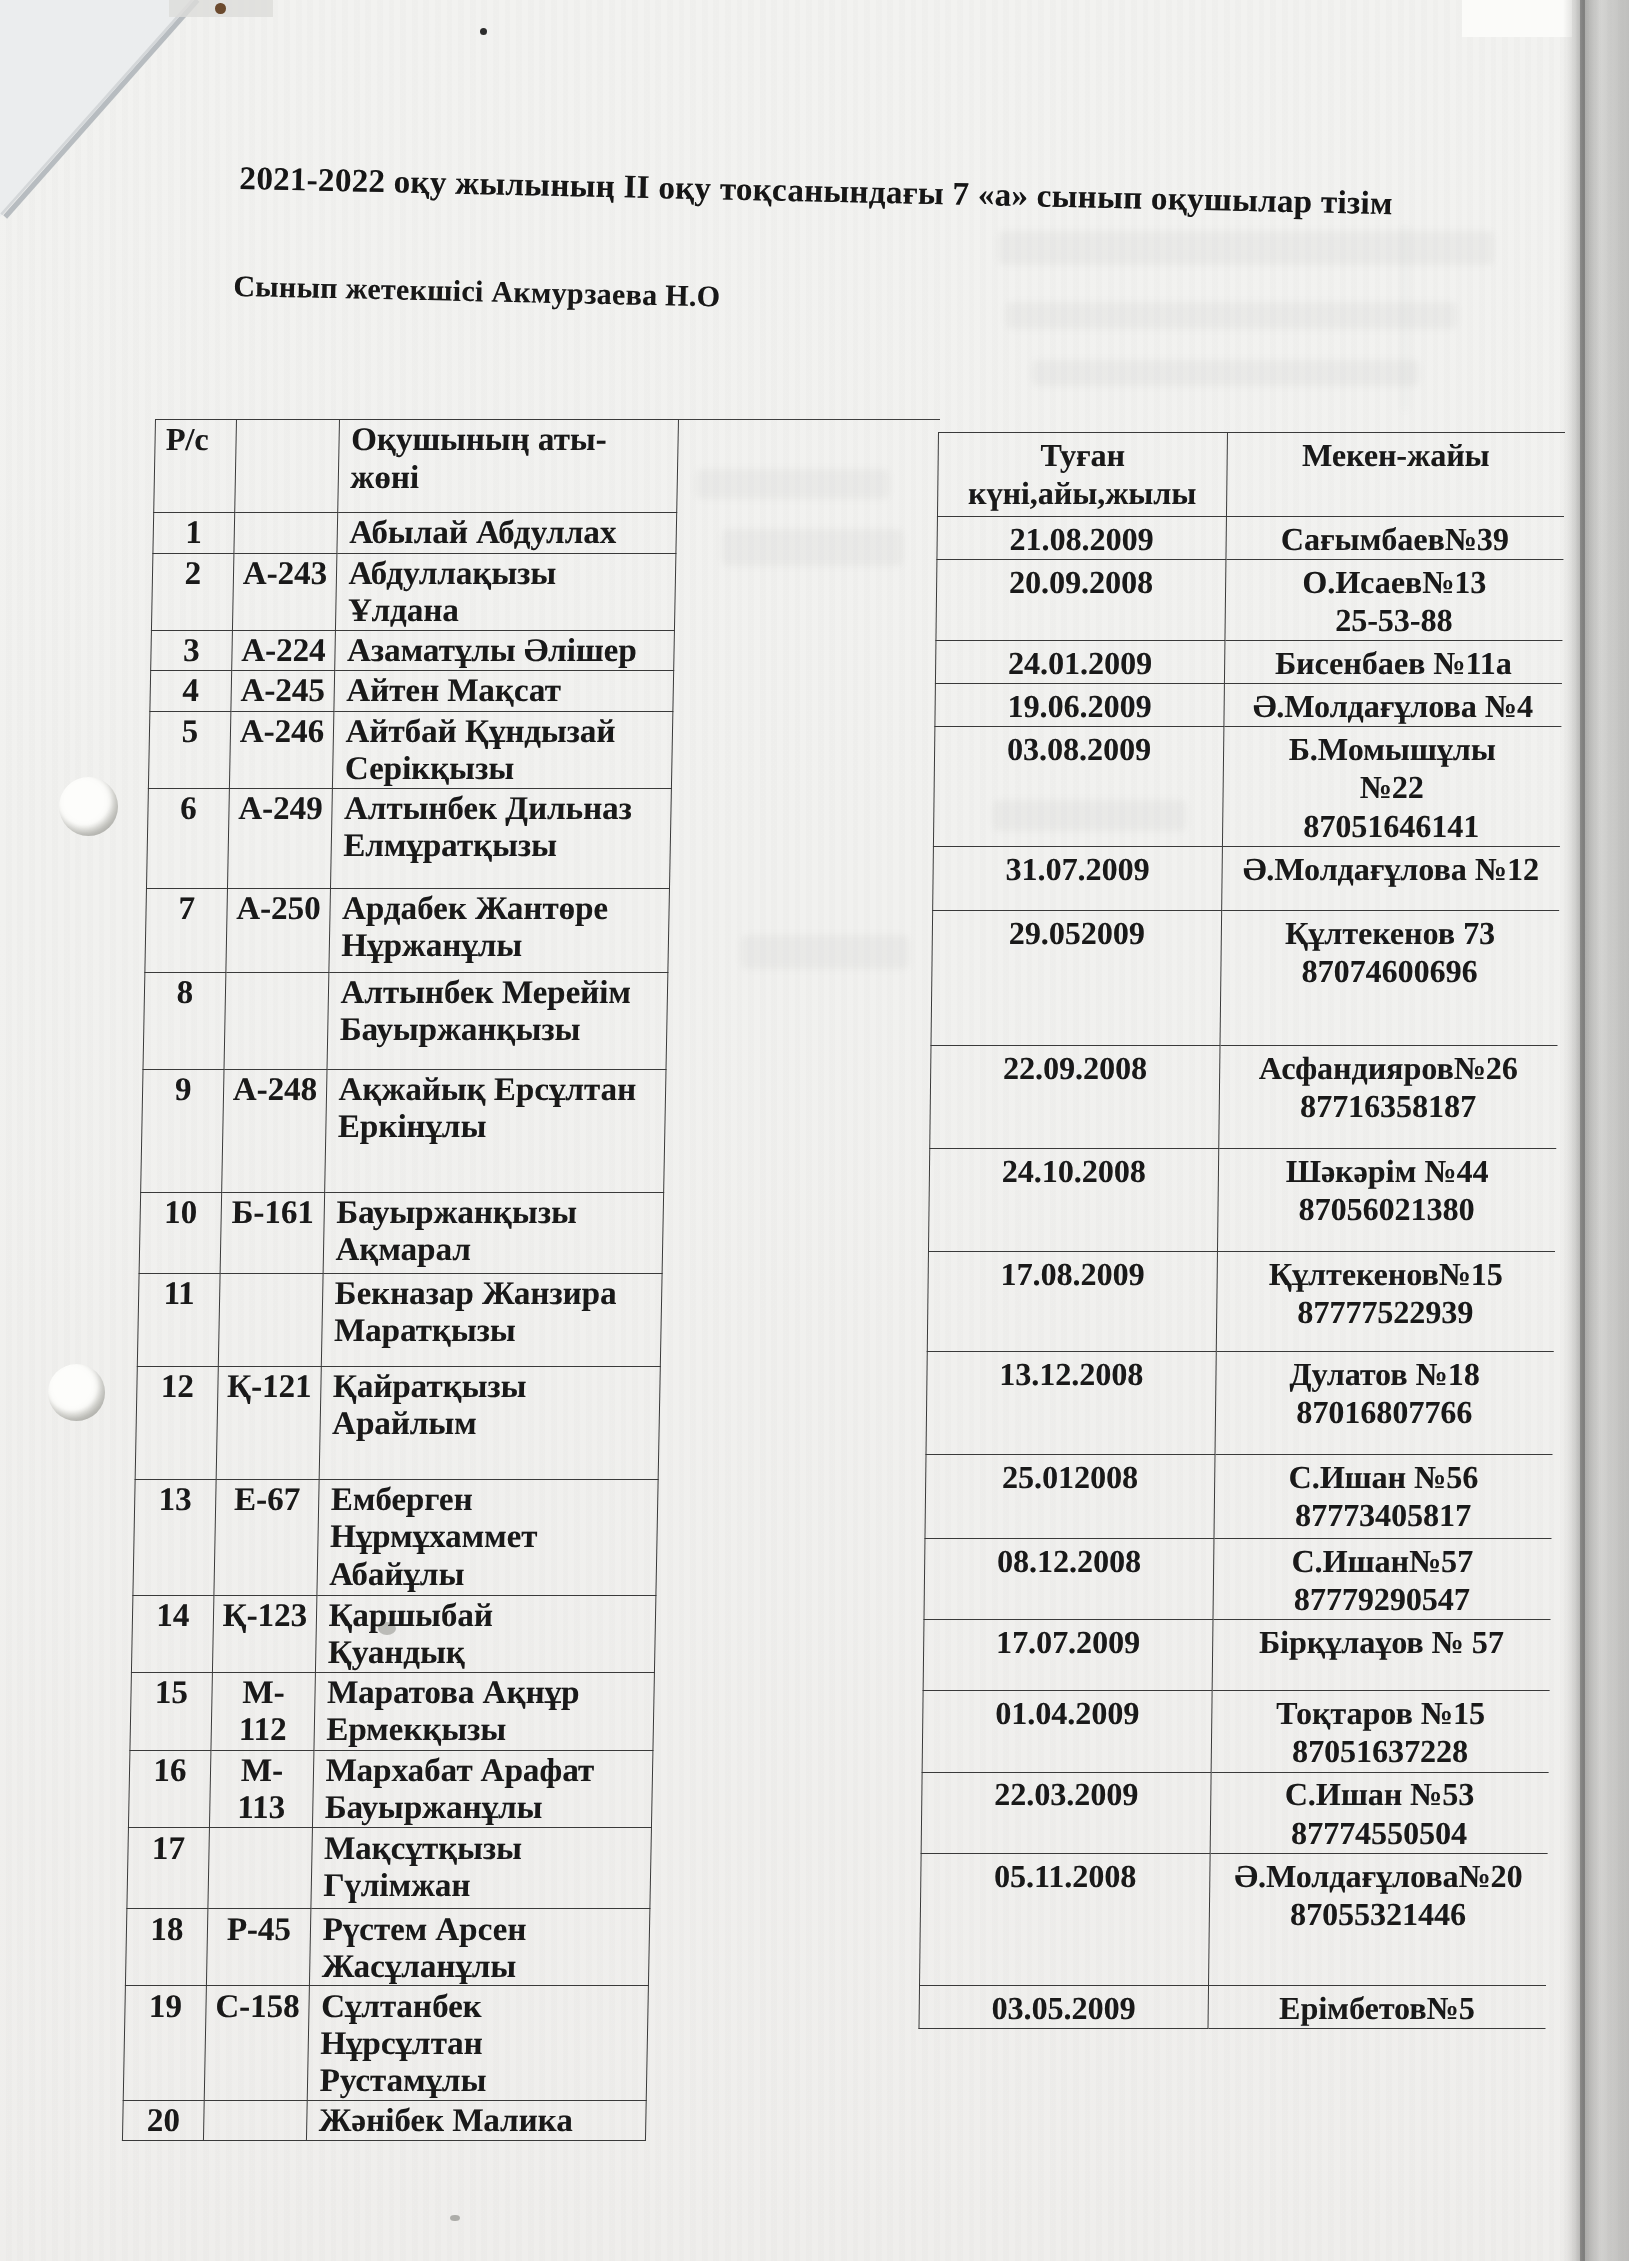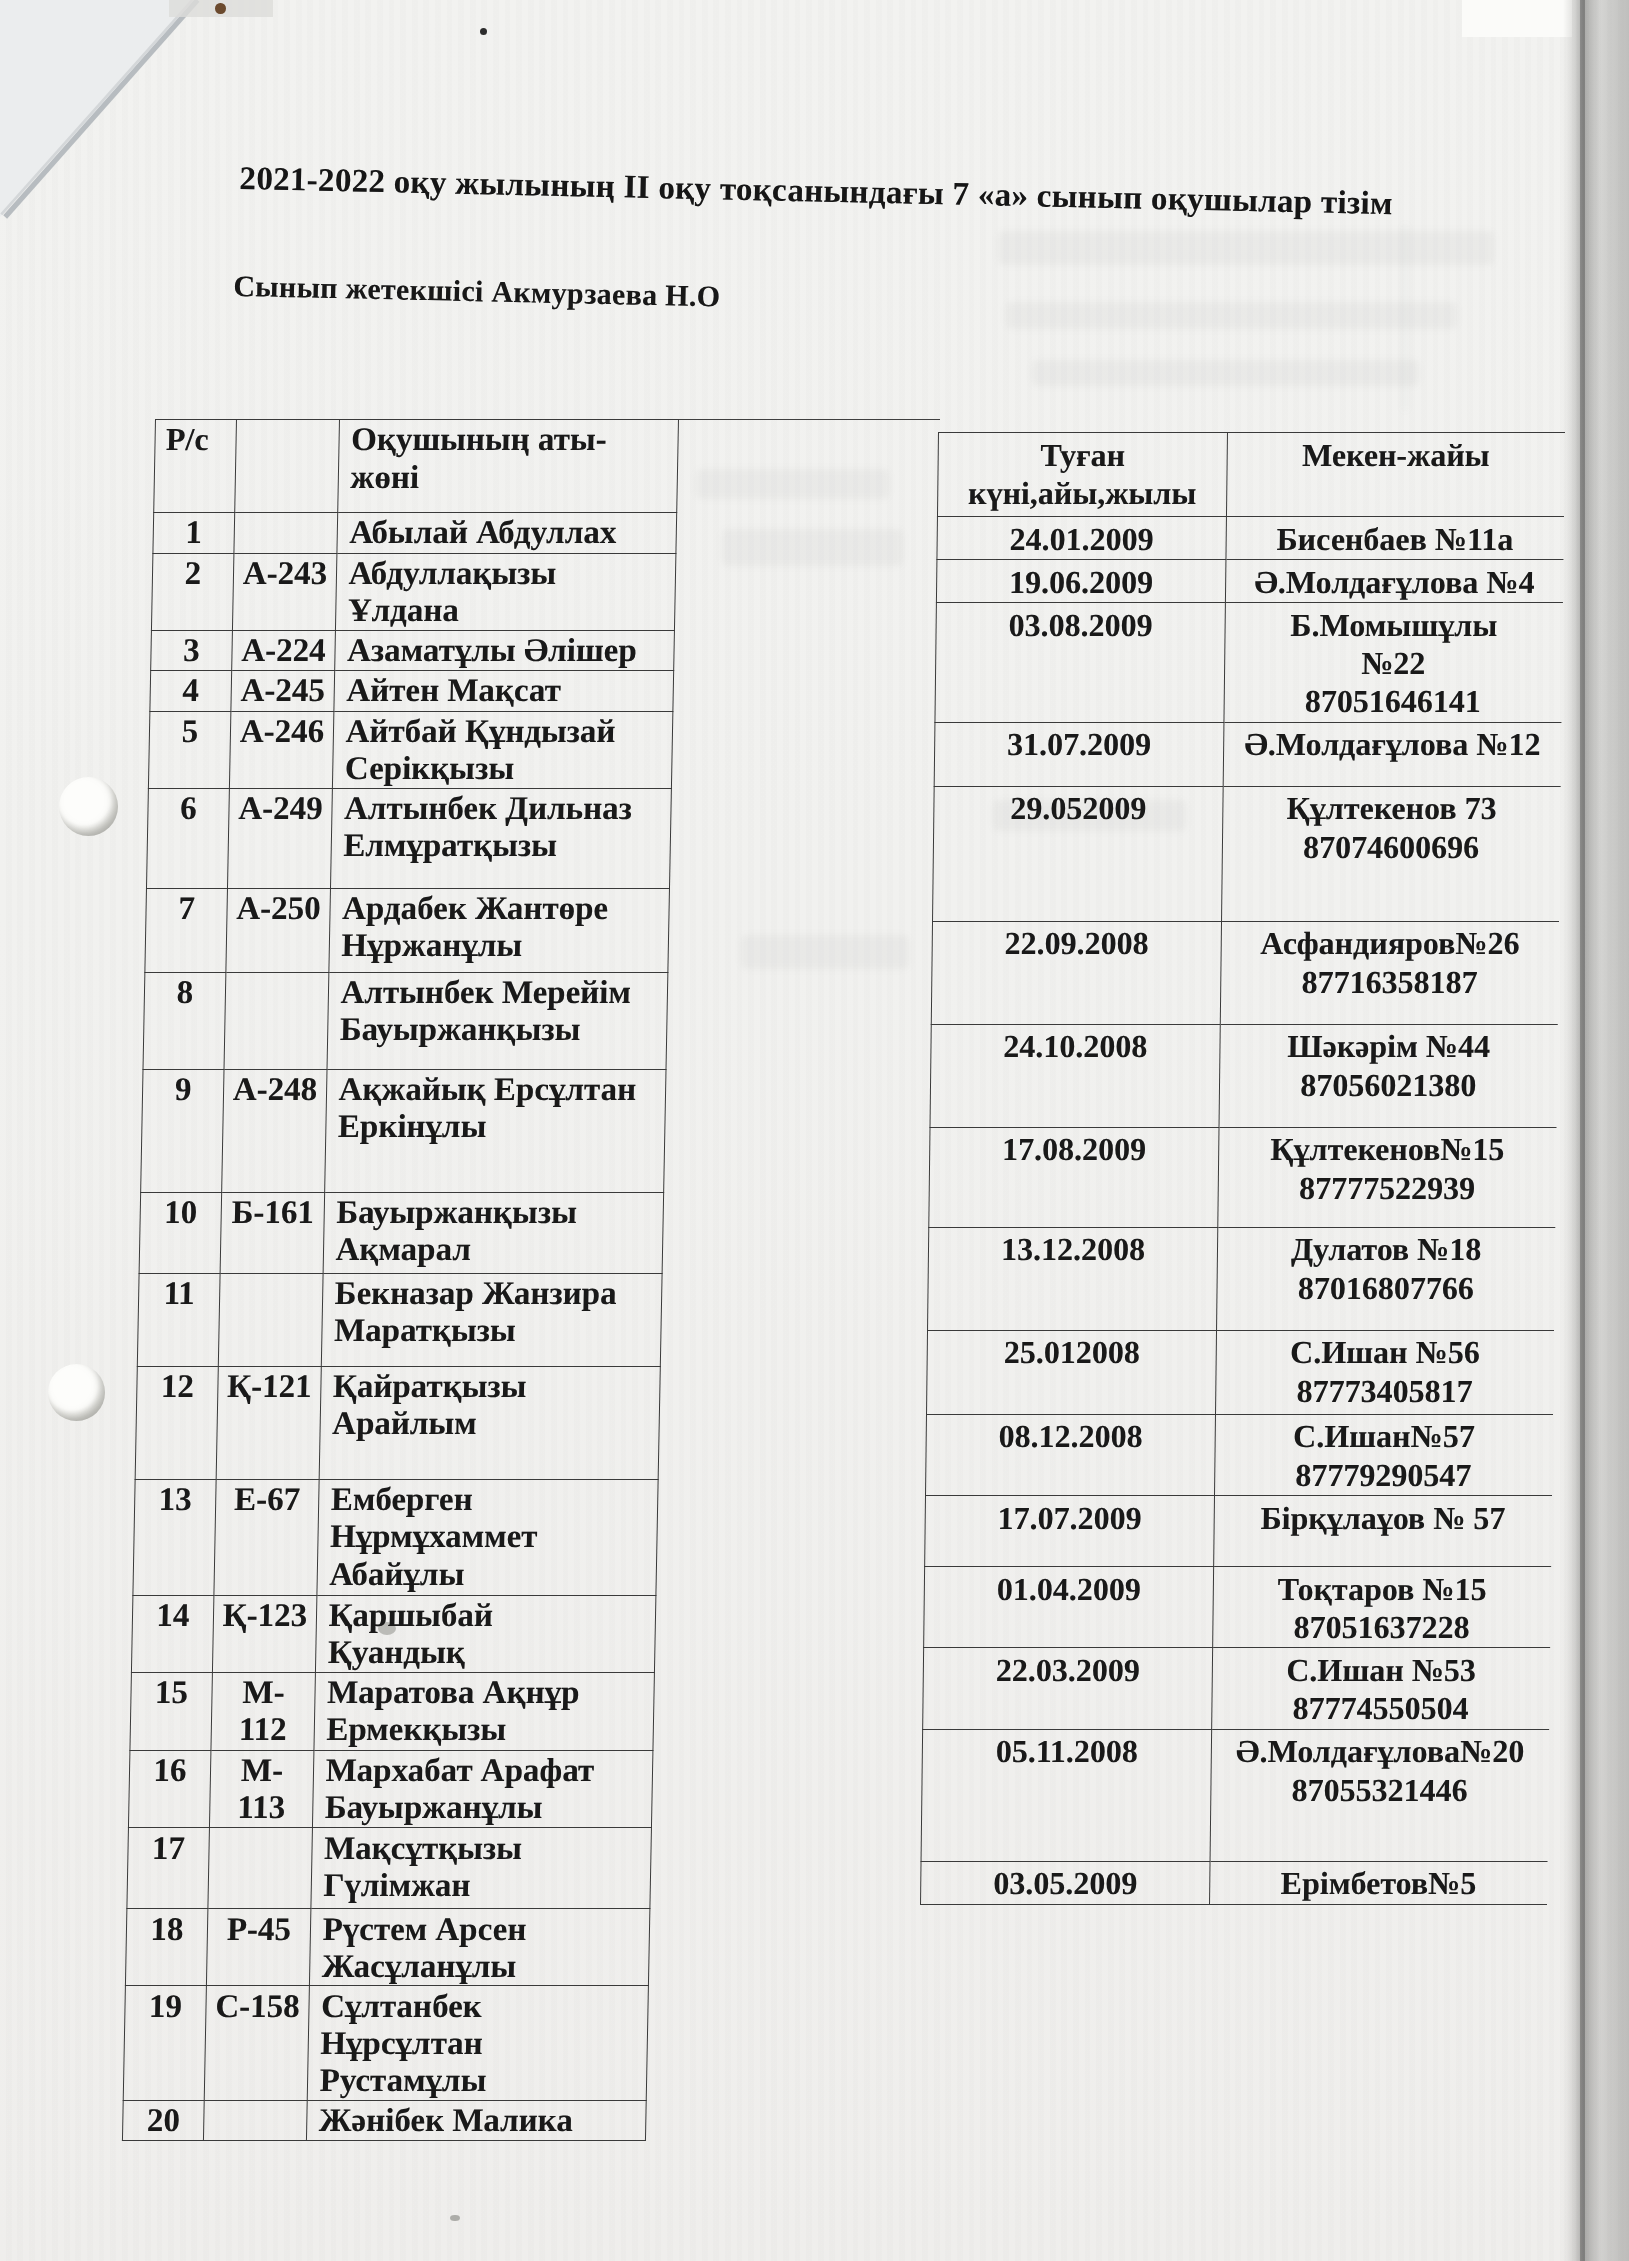--- a/index.html
+++ b/index.html
@@ -265,20 +265,29 @@
 
   <table class="tbl tblR">
     <thead>
       <tr style="height:84px">
         <th class="birth">Туған
 күні,айы,жылы</th>
         <th class="addr">Мекен-жайы</th>
       </tr>
     </thead>
     <tbody>
+        <tr style="height: 37px;">
+          <td class="birth">21.08.2009</td>
+          <td class="addr">Сағымбаев№39</td>
+        </tr>
+        <tr style="height: 81px;">
+          <td class="birth">20.09.2008</td>
+          <td class="addr">О.Исаев№13
+25-53-88</td>
+        </tr>
         <tr style="height: 37px; margin-left: 6px;">
           <td class="birth">24.01.2009</td>
           <td class="addr">Бисенбаев №11а</td>
         </tr>
         <tr style="height: 37px;">
           <td class="birth">19.06.2009</td>
           <td class="addr">Ә.Молдағұлова №4</td>
         </tr>
         <tr style="height: 113px;">
           <td class="birth">03.08.2009</td>

